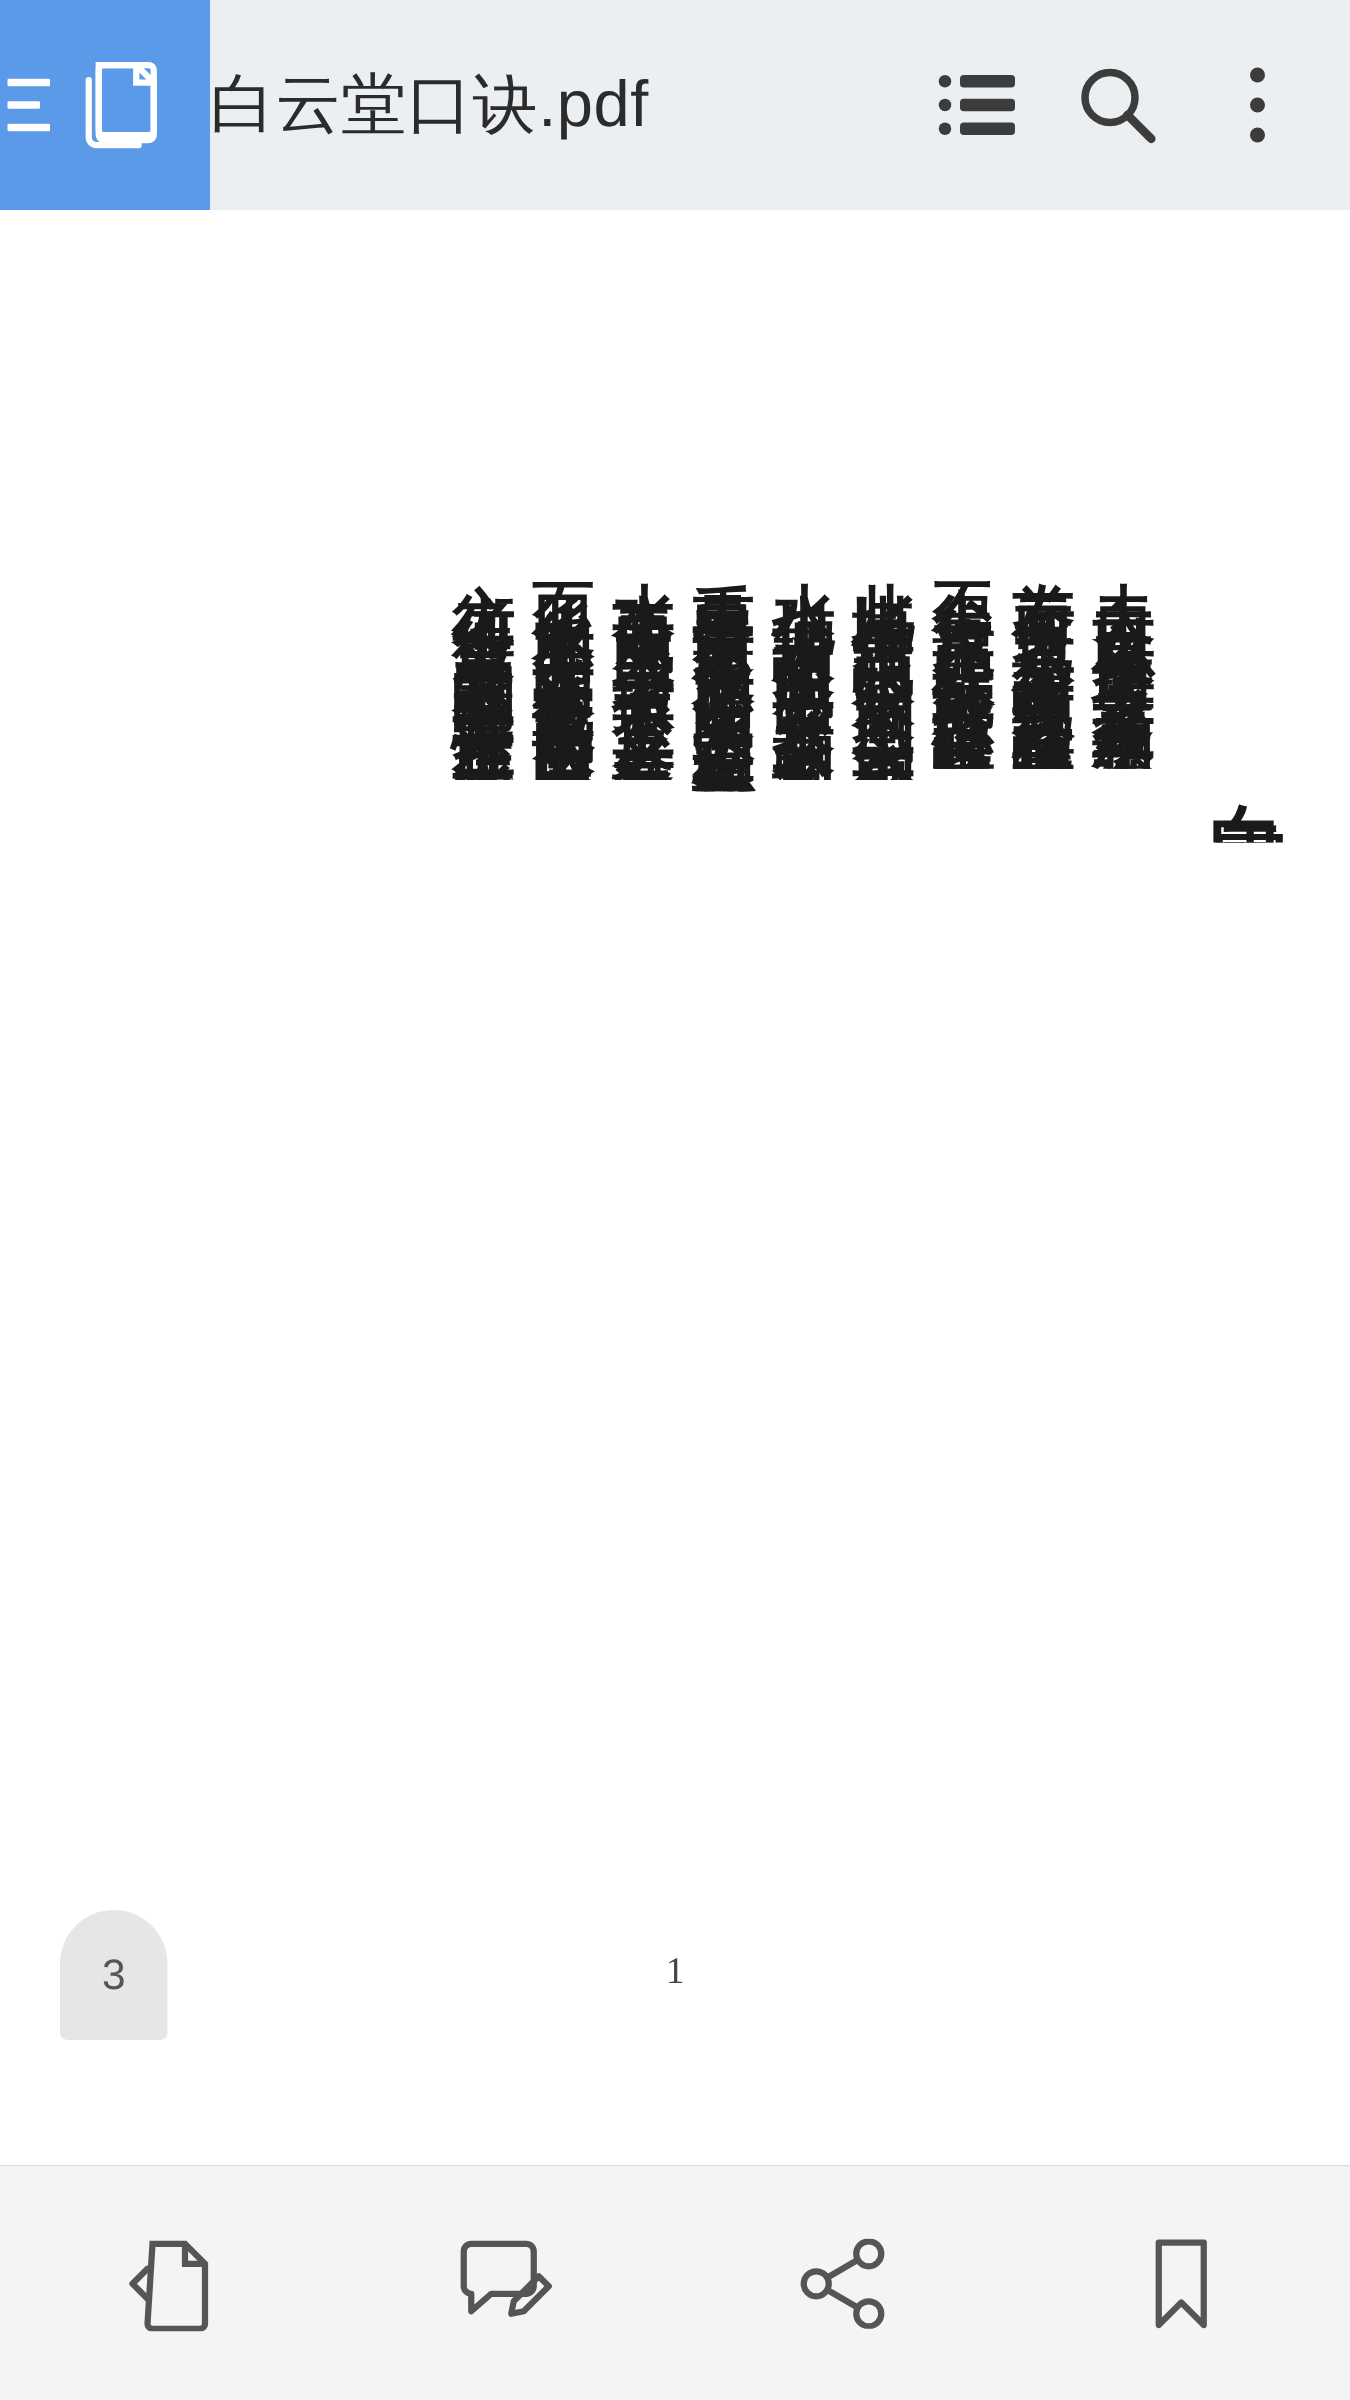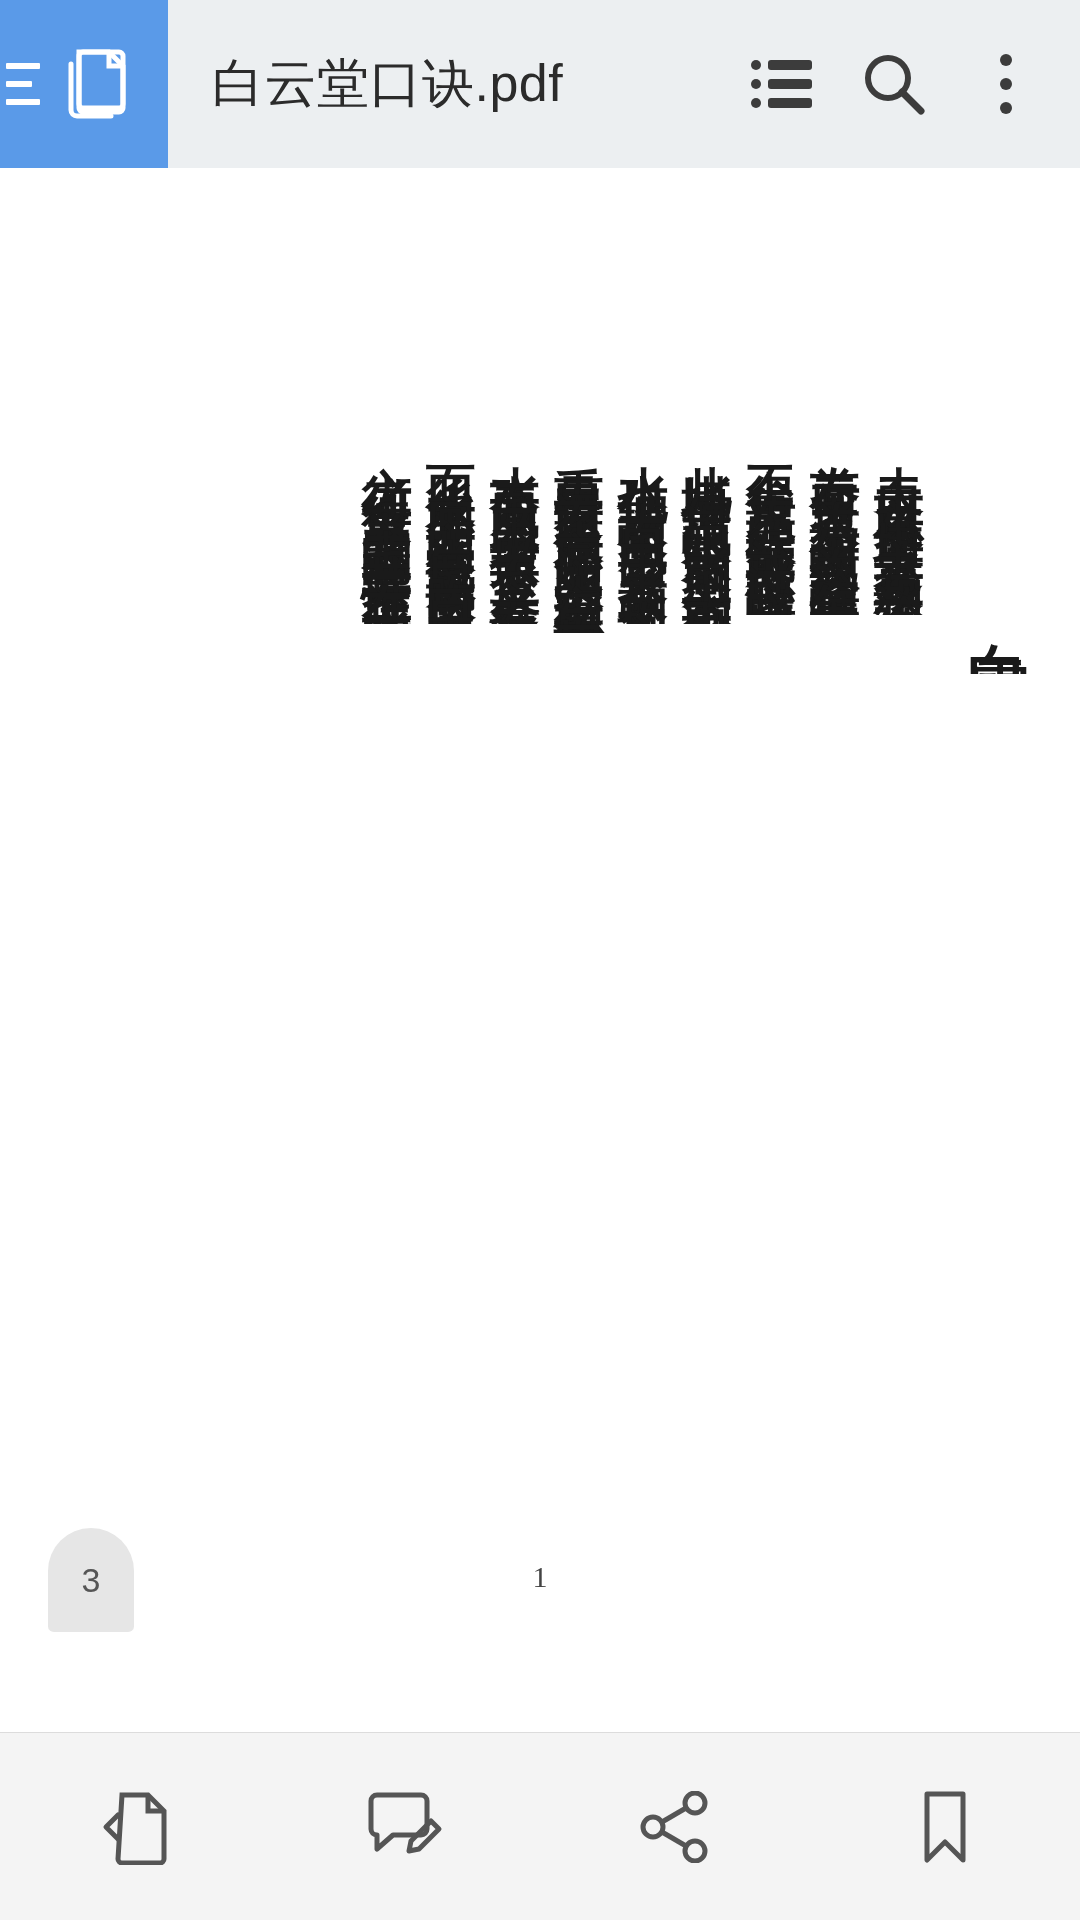--- a/index.html
+++ b/index.html
@@ -64,21 +64,20 @@
     height: 76px;
     position: relative;
     margin-left: 26px;
   }
   .doc-stack-icon svg { display: block; }
 
   .doc-title {
     flex: 1 1 auto;
     font-size: 52px;
     color: #2b2b2b;
-    padding-left: 44px;
     white-space: nowrap;
     overflow: hidden;
     text-overflow: ellipsis;
     letter-spacing: 0.5px;
   }
 
   .topbar-actions {
     display: flex;
     align-items: center;
     gap: 0px;

